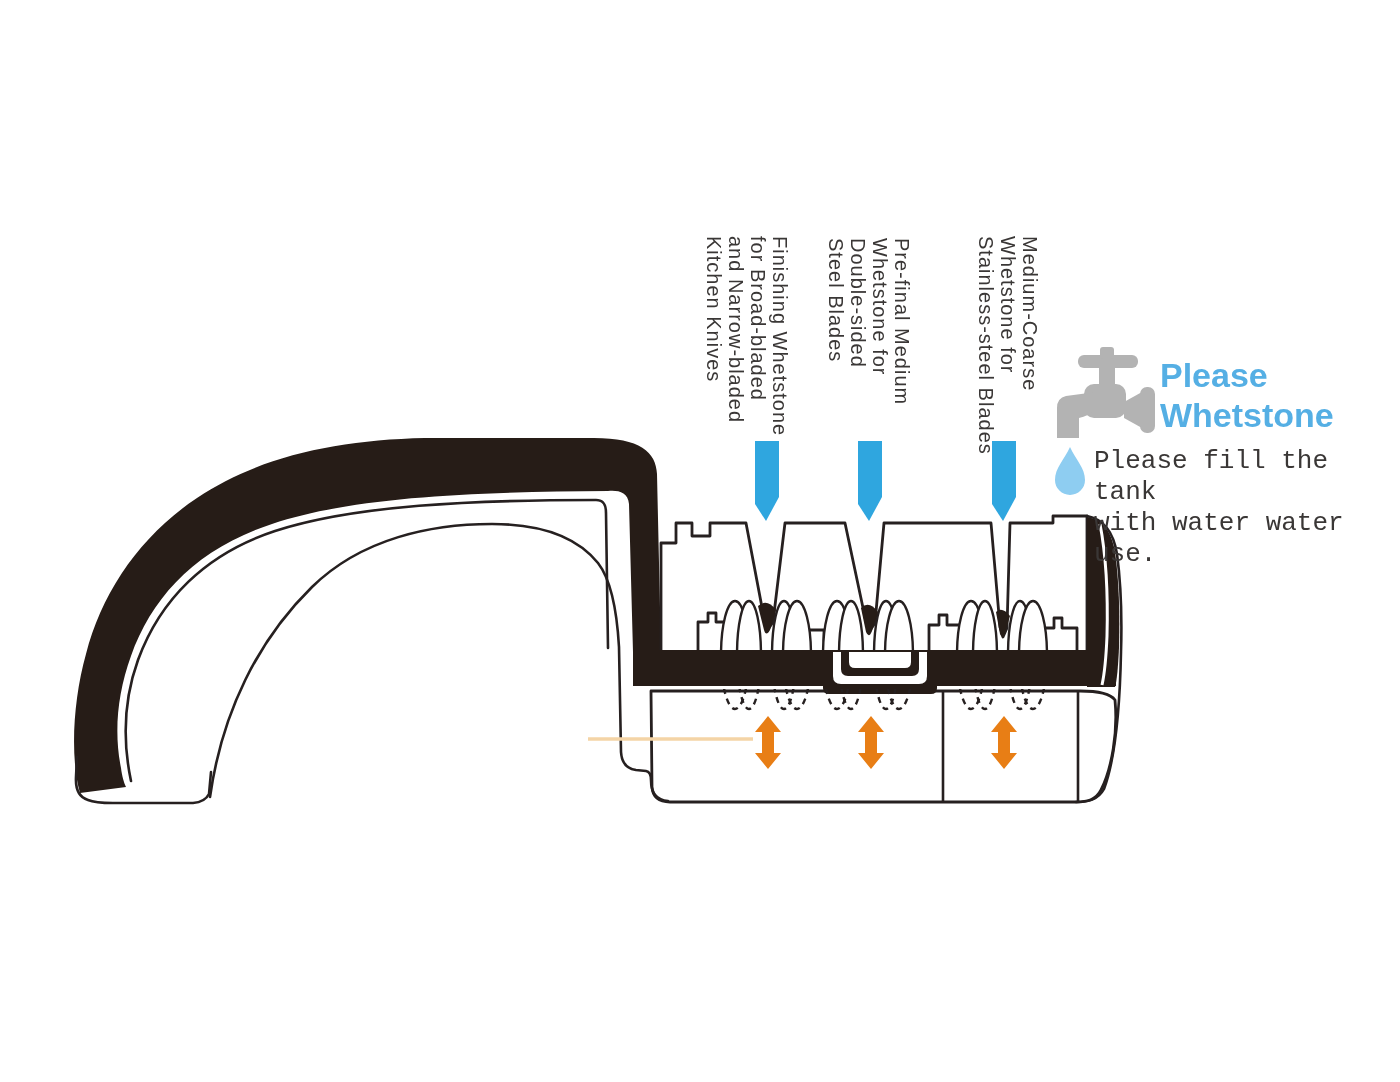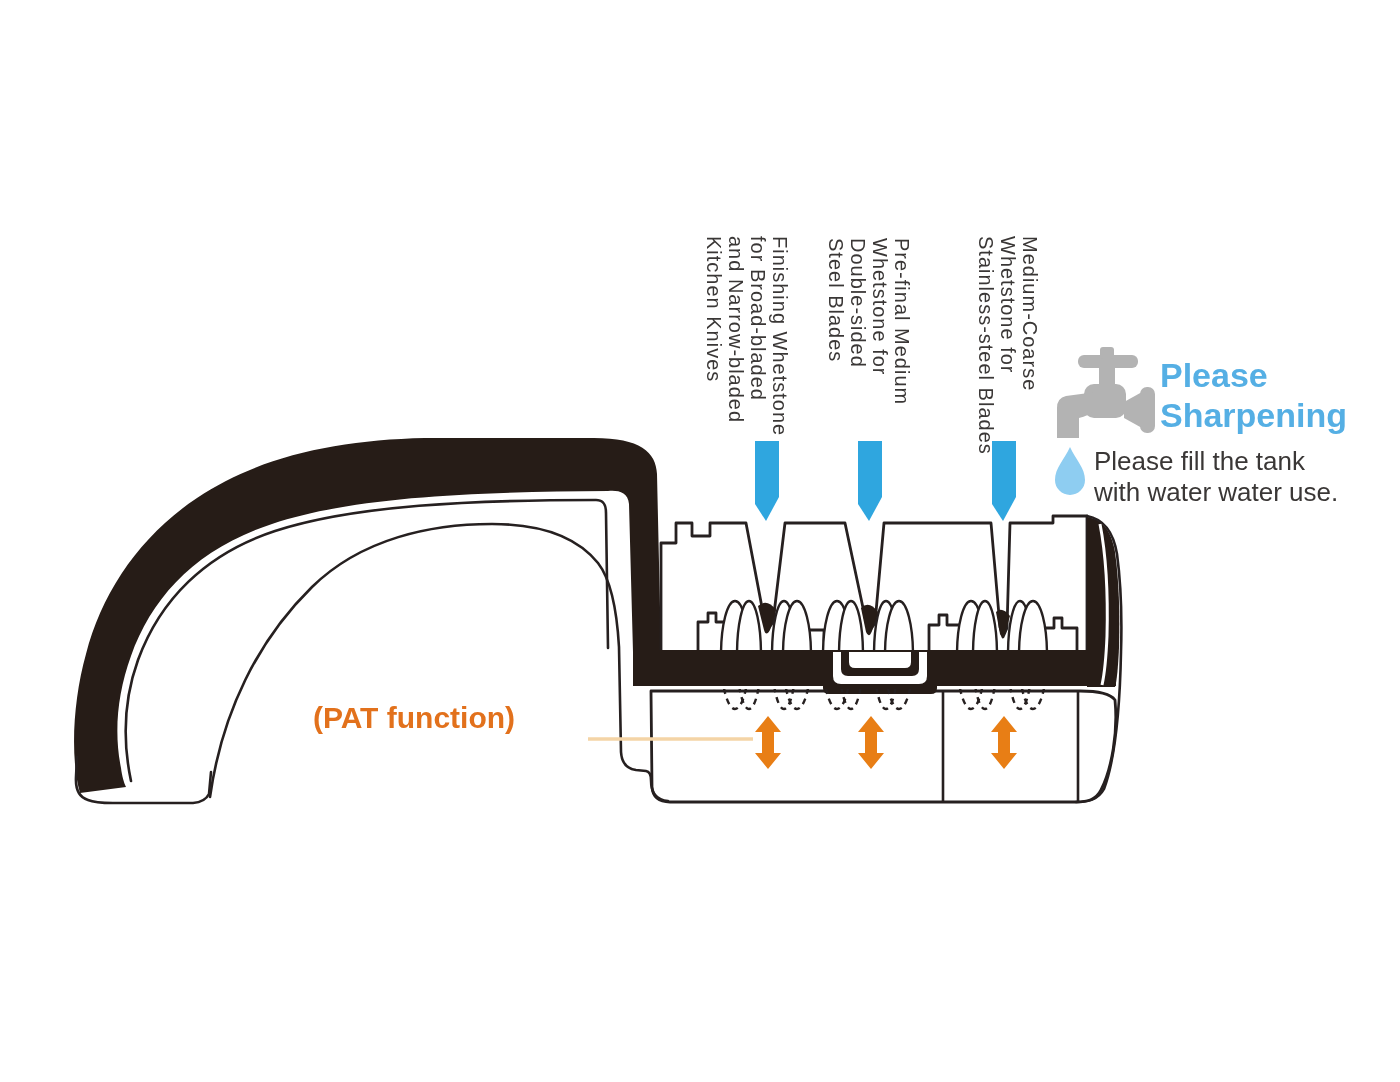--- a/index.html
+++ b/index.html
@@ -28,21 +28,21 @@
 
   
   .susp{position:absolute;left:248px;top:700px;width:332px;color:var(--c-orange_text);font-weight:bold;}
   .susp-title{font-size:39px;line-height:42px;text-align:right;}
   .susp-sub{font-size:30px;line-height:34px;text-align:center;margin-top:1px;}
 
   
   .water-h{position:absolute;left:1160px;top:355px;font-size:34px;font-weight:bold;
            line-height:40px;color:var(--c-water_heading);}
   .water-n{position:absolute;left:1094px;top:446px;font-size:26px;line-height:31px;
-           color:var(--c-note_text);}
+           color:var(--c-note_text);font-family:Liberation Mono, monospace;}
 </style>
 </head>
 <body>
 
 <div class="stage">
 
   <svg width="1400" height="1082" viewBox="0 0 1400 1082">
     <defs>
       <clipPath id="clip-top">
           <rect x="600" y="555" width="560" height="97"></rect>
@@ -181,25 +181,24 @@
     <div>Double-sided</div>
     <div>Steel Blades</div>
   </div>
   <div class="rot-label" style="left:1041px;top:236px;">
     <div>Medium-Coarse</div>
     <div>Whetstone for</div>
     <div>Stainless-steel Blades</div>
   </div>
 
   <div class="susp">
-    <div class="susp-sub">(PAT function)</div>
   </div>
 
   <div class="water-h">
     <div>Please</div>
-    <div>Sharpening</div>
+    <div>Whetstone</div>
   </div>
   <div class="water-n">
     <div>Please fill the tank</div>
     <div>with water water use.</div>
   </div>
 
 </div>
 
 </body></html>

